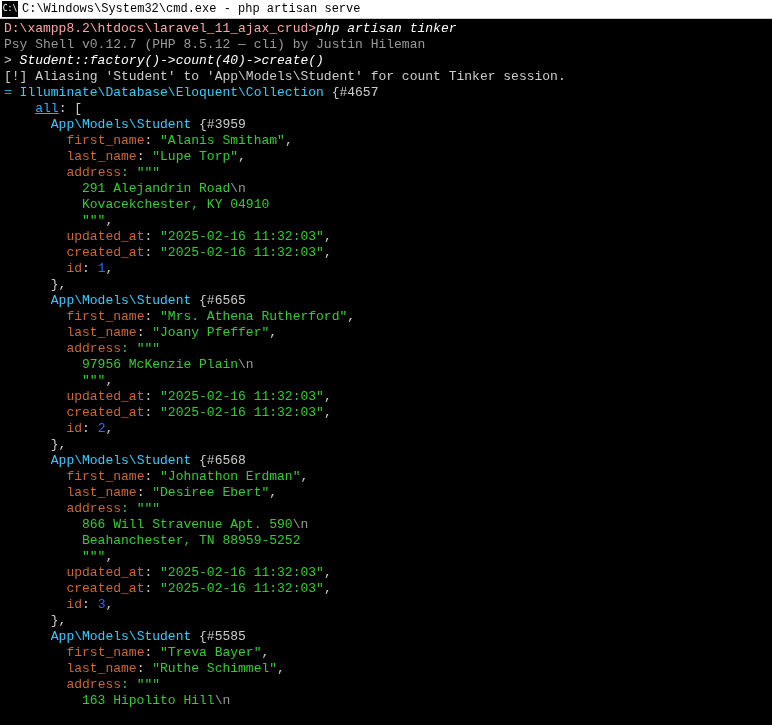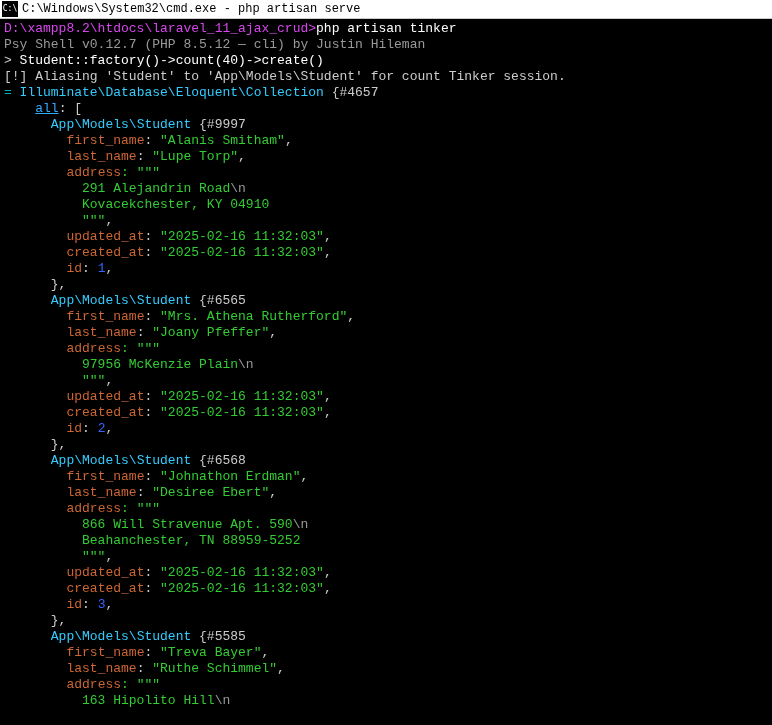--- a/index.html
+++ b/index.html
@@ -38,33 +38,33 @@
       font-size: 8px;
       font-family: Consolas, monospace;
     }
     .terminal {
       padding: 2px 4px;
       color: #ccc;
     }
     .line {
       white-space: pre;
     }
-    .prompt-path { color: #d946ef; }
+    .prompt-path { color: #fca5a5; }
     .shell-info { color: #999; }
     .cmd-prompt { color: #ccc; }
     .alias-msg { color: #ccc; }
     .teal { color: #00b3b3; }
     .link { color: #33ccff; }
     .all-key { color: #33aaff; text-decoration: underline; text-align: center; }
     .key { color: #cc6633; }
     .str { color: #33cc33; }
     .esc { color: #999; }
     .num { color: #3366ff; }
     .punct { color: #ccc; }
-    .white { color: #fff; }
+    .white { color: #fff; font-style: italic; }
   </style>
 </head>
 <body>
 
 <div class="title-bar">
   <span class="title-icon">C:\</span>
   <span>C:\Windows\System32\cmd.exe - php  artisan serve</span>
 </div>
 
 <div class="terminal">
@@ -74,21 +74,21 @@
 <div class="line shell-info">Psy Shell v0.12.7 (PHP 8.5.12 — cli) by Justin Hileman</div>
 
 <div class="line"><span class="cmd-prompt">&gt; </span><span class="white">Student::factory()-&gt;count(40)-&gt;create()</span></div>
 
 <div class="line alias-msg">[!] Aliasing 'Student' to 'App\Models\Student' for count Tinker session.</div>
 
 <div class="line"><span class="teal">= </span><span class="link">Illuminate\Database\Eloquent\Collection</span><span class="punct"> {#4657</span></div>
 
 <div class="line">    <span class="all-key">all</span><span class="punct">: [</span></div>
 
-<div class="line">      <span class="link">App\Models\Student</span><span class="punct"> {#9997</span></div>
+<div class="line">      <span class="link">App\Models\Student</span><span class="punct"> {#3959</span></div>
 <div class="line">        <span class="key">first_name</span><span class="punct">: </span><span class="str">"Alanis Smitham"</span><span class="punct">,</span></div>
 <div class="line">        <span class="key">last_name</span><span class="punct">: </span><span class="str">"Lupe Torp"</span><span class="punct">,</span></div>
 <div class="line">        <span class="key">address</span><span class="str">: """</span></div>
 <div class="line">          <span class="str">291 Alejandrin Road</span><span class="esc">\n</span></div>
 <div class="line">          <span class="str">Kovacekchester, KY 04910</span></div>
 <div class="line">          <span class="str">"""</span><span class="punct">,</span></div>
 <div class="line">        <span class="key">updated_at</span><span class="punct">: </span><span class="str">"2025-02-16 11:32:03"</span><span class="punct">,</span></div>
 <div class="line">        <span class="key">created_at</span><span class="punct">: </span><span class="str">"2025-02-16 11:32:03"</span><span class="punct">,</span></div>
 <div class="line">        <span class="key">id</span><span class="punct">: </span><span class="num">1</span><span class="punct">,</span></div>
 <div class="line">      <span class="punct">},</span></div>

